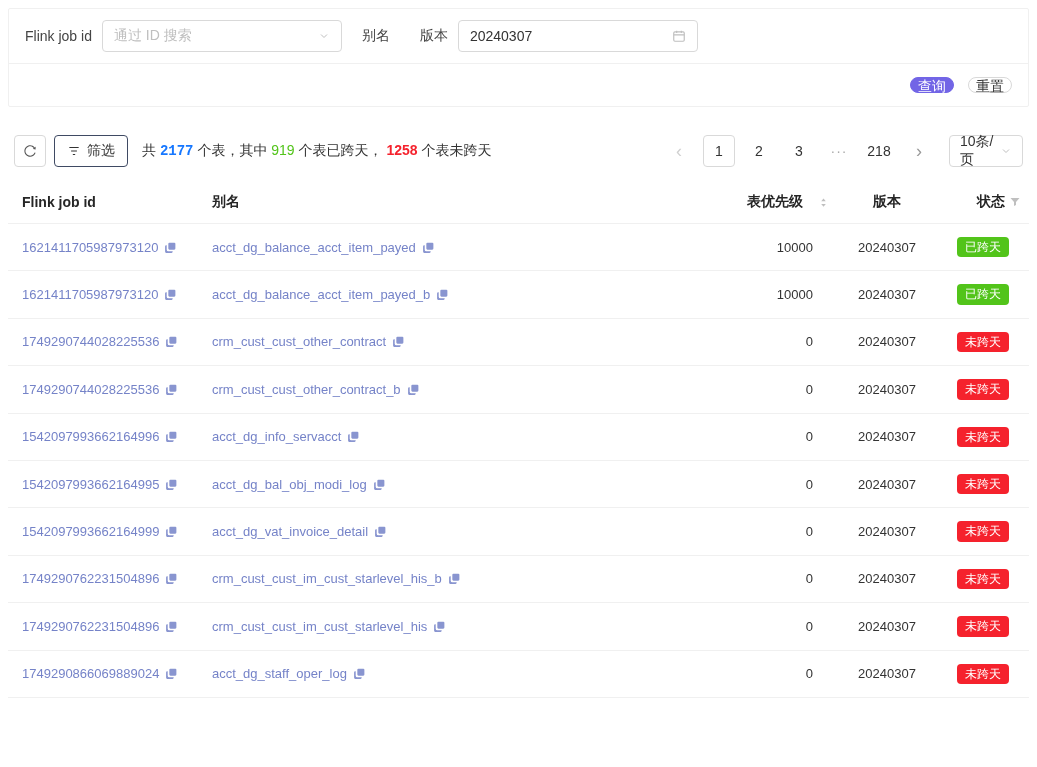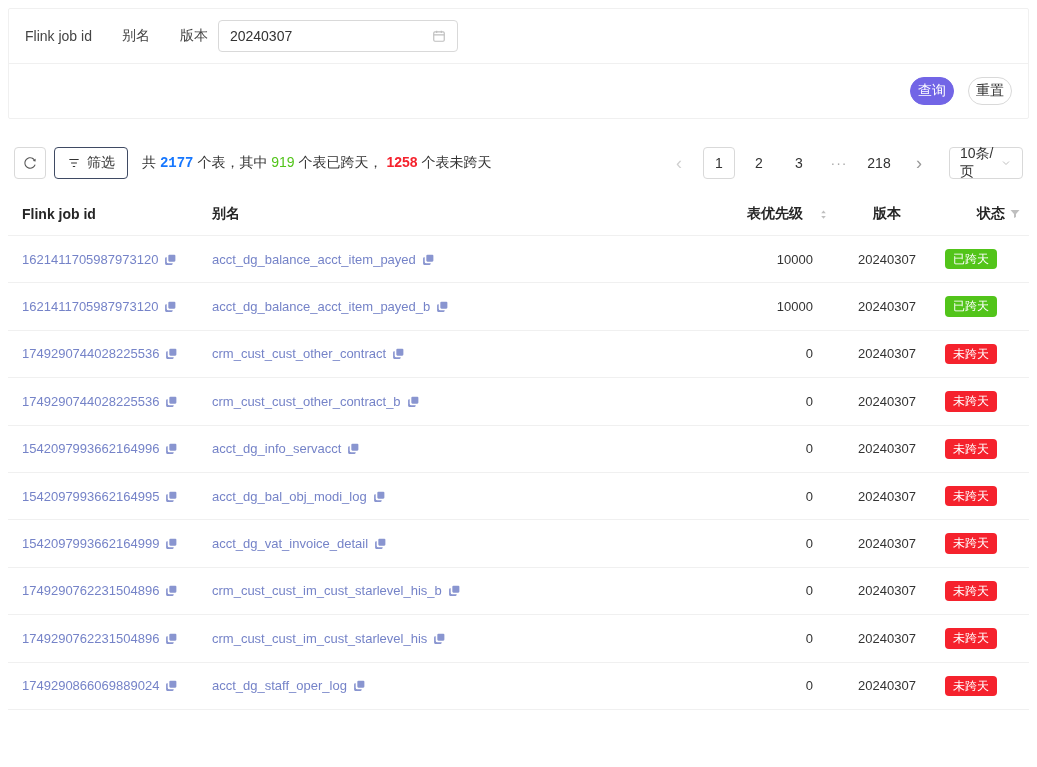--- a/index.html
+++ b/index.html
@@ -31,21 +31,21 @@
     width: 240px; height: 32px;
     border: 1px solid var(--border-input); border-radius: 4px;
     display: flex; align-items: center; justify-content: space-between;
     padding: 0 11px; background: #fff; cursor: pointer;
   }
   .placeholder { color: #bfbfbf; font-size: 14px; overflow: hidden; white-space: nowrap; }
   .date-value { color: #333; font-size: 14px; }
   .suffix-icon { color: #bfbfbf; display: flex; align-items: center; }
   .actions-row { display: flex; justify-content: flex-end; gap: 14px; padding: 13px 16px; }
   .btn {
-    height: 28px; padding: 0 7px; border-radius: 16px;
+    height: 16px; padding: 0 7px; border-radius: 16px;
     border: 1px solid var(--border-input); background: #fff;
     font-size: 14px; color: #333; cursor: pointer;
     font-family: inherit;
   }
   .btn.primary { background: var(--primary); border-color: var(--primary); color: #fff; }
 
   
   .toolbar { display: flex; align-items: center; margin: 28px 6px 0; }
   .icon-btn {
     width: 32px; height: 32px; border: 1px solid var(--border-input); border-radius: 4px;
@@ -95,39 +95,47 @@
   .th-flex-end { display: flex; align-items: center; justify-content: flex-end; gap: 15px; }
   .th-flex-center { display: flex; align-items: center; justify-content: flex-end; gap: 4px; }
   .sort-icon, .funnel-icon { color: #bfbfbf; display: inline-flex; cursor: pointer; }
   tbody td {
     padding: 13px 8px; border-bottom: 1px solid var(--border-light);
     font-size: 13px; color: #333; white-space: nowrap;
   }
   td.td-id { padding-left: 14px; }
   td.td-priority { text-align: right; padding-right: 24px; }
   td.td-version { text-align: center; }
-  td.td-status { text-align: left; }
+  td.td-status { text-align: center; }
   .link { color: var(--link); cursor: pointer; }
   .copy-icon { color: var(--link); opacity: .85; margin-left: 6px; cursor: pointer; display: inline-flex; vertical-align: -2px; }
   .badge {
     display: inline-block; padding: 3px 8px; border-radius: 4px;
     color: #fff; font-size: 12px; line-height: 1.2;
   }
   .badge.success { background: var(--success); }
   .badge.error { background: var(--error); }
 </style>
 </head>
 <body>
 
 <div class="page">
 
   <div class="filter-card">
     <div class="filter-row">
       <div class="field">
         <span class="field-label">Flink job id</span>
+        <div class="select">
+          <span class="placeholder">通过 ID 搜索</span>
+          <span class="suffix-icon">
+            <svg viewBox="0 0 24 24" width="12" height="12" fill="none" stroke="currentColor" stroke-width="2">
+                <path d="M6 9l6 6 6-6"></path>
+              </svg>
+          </span>
+        </div>
       </div>
       <div class="field">
         <span class="field-label">别名</span>
       </div>
       <div class="field">
         <span class="field-label">版本</span>
         <div class="date-input">
           <span class="date-value">20240307</span>
           <span class="suffix-icon">
             <svg viewBox="0 0 24 24" width="14" height="14" fill="none" stroke="currentColor" stroke-width="2">

